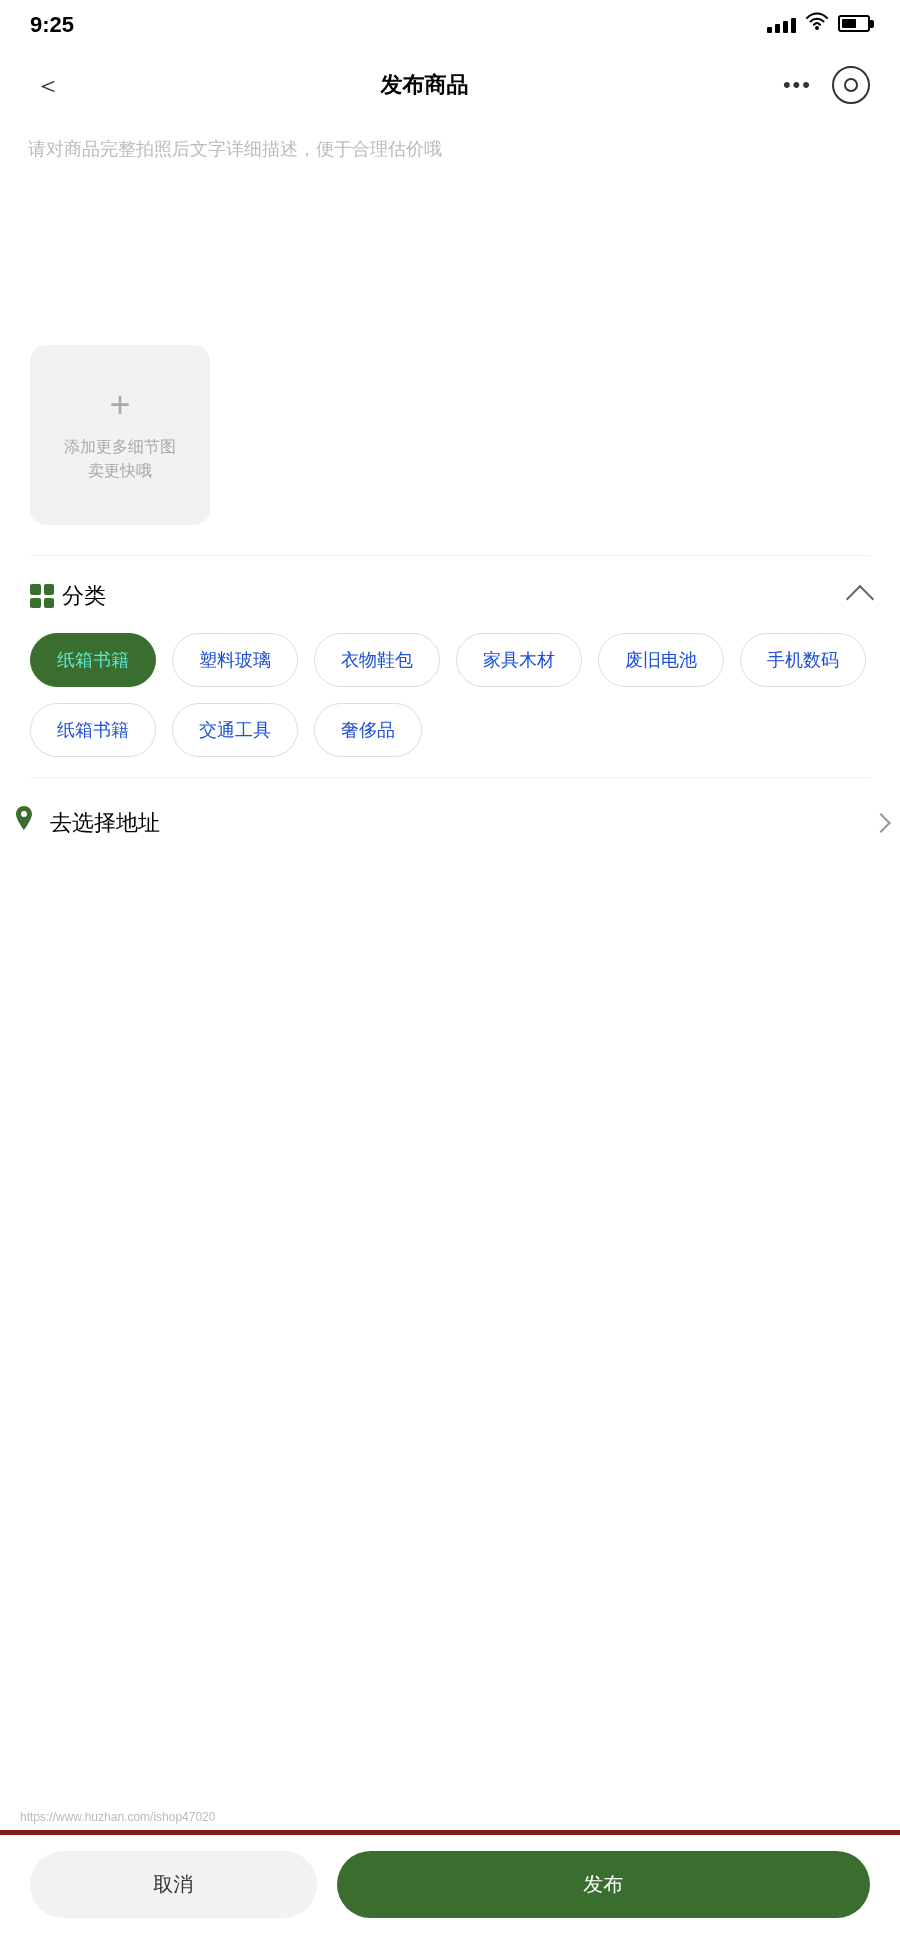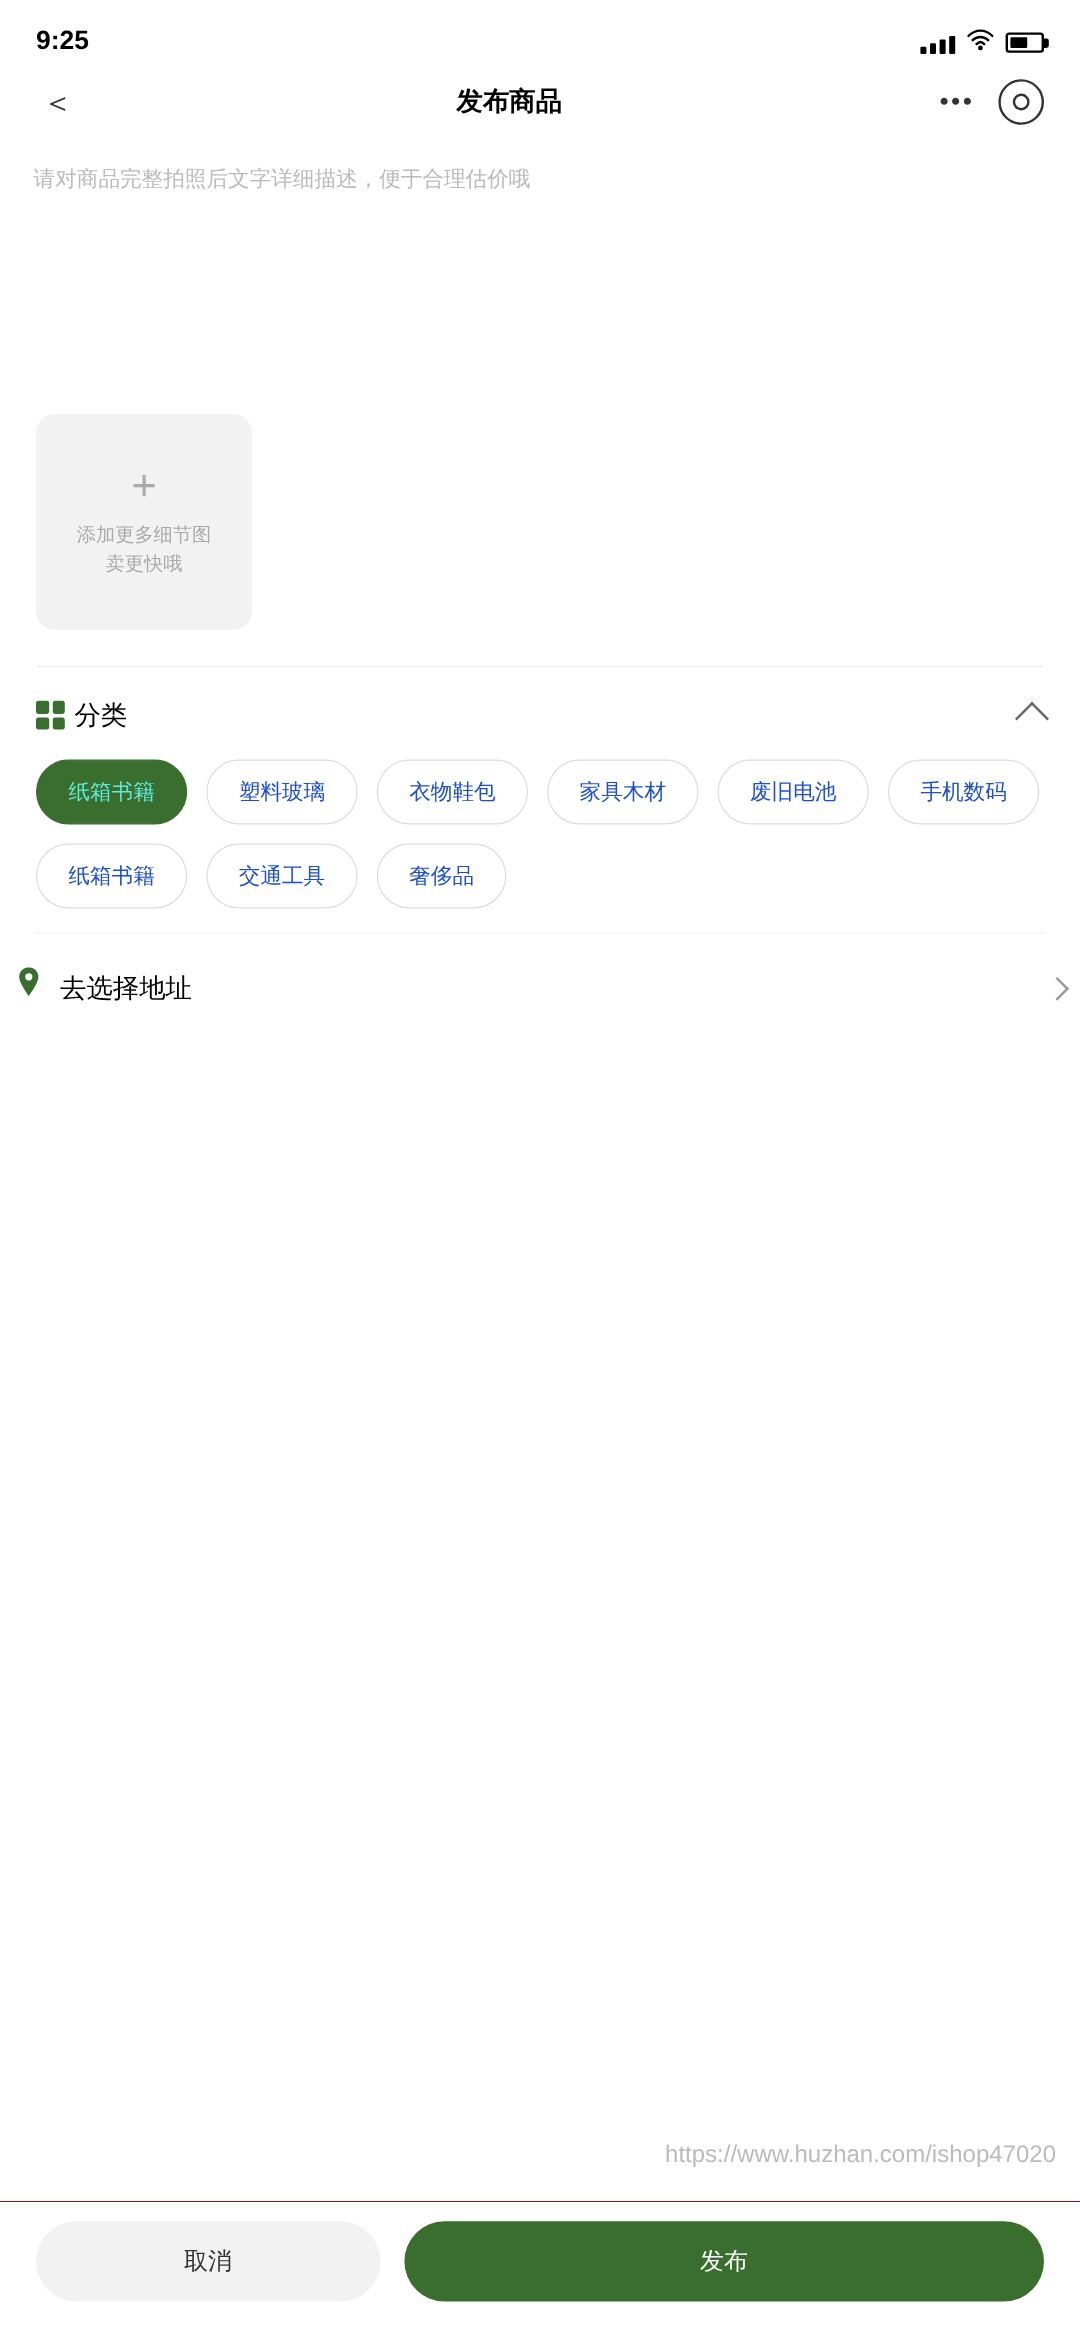--- a/index.html
+++ b/index.html
@@ -10,21 +10,21 @@
       width: 900px;
       min-height: 1948px;
       position: relative;
       overflow-x: hidden;
     }
 
     
     .status-bar {
       display: flex;
       justify-content: space-between;
-      align-items: flex-end;
+      align-items: flex-start;
       padding: 12px 30px 8px 30px;
       height: 55px;
       gap: 20px;
     }
     .status-time {
       font-size: 22px;
       font-weight: 600;
       color: #000;
     }
     .status-icons {
@@ -254,39 +254,39 @@
     .chevron-right {
       width: 14px;
       height: 14px;
       border-right: 2.5px solid #999;
       border-top: 2.5px solid #999;
       transform: rotate(45deg);
     }
 
     
     .watermark {
-      text-align: right;
+      text-align: left;
       padding: 20px;
-      font-size: 20px;
+      font-size: 12px;
       color: #bbb;
       position: absolute;
-      bottom: 120px;
+      bottom: 104px;
       width: 100%;
     }
 
     
     .bottom-bar {
       position: fixed;
       bottom: 0;
       width: 900px;
       background: #fff;
       padding: 16px 30px 30px 30px;
       display: flex;
       gap: 20px;
-      border-top: 1px solid #7f1d1d;
+      border-top: 5px solid #7f1d1d;
     }
     .btn-cancel {
       flex: 1;
       padding: 20px;
       background: #f2f2f2;
       border: none;
       border-radius: 50px;
       font-size: 20px;
       color: #333;
       cursor: pointer;

